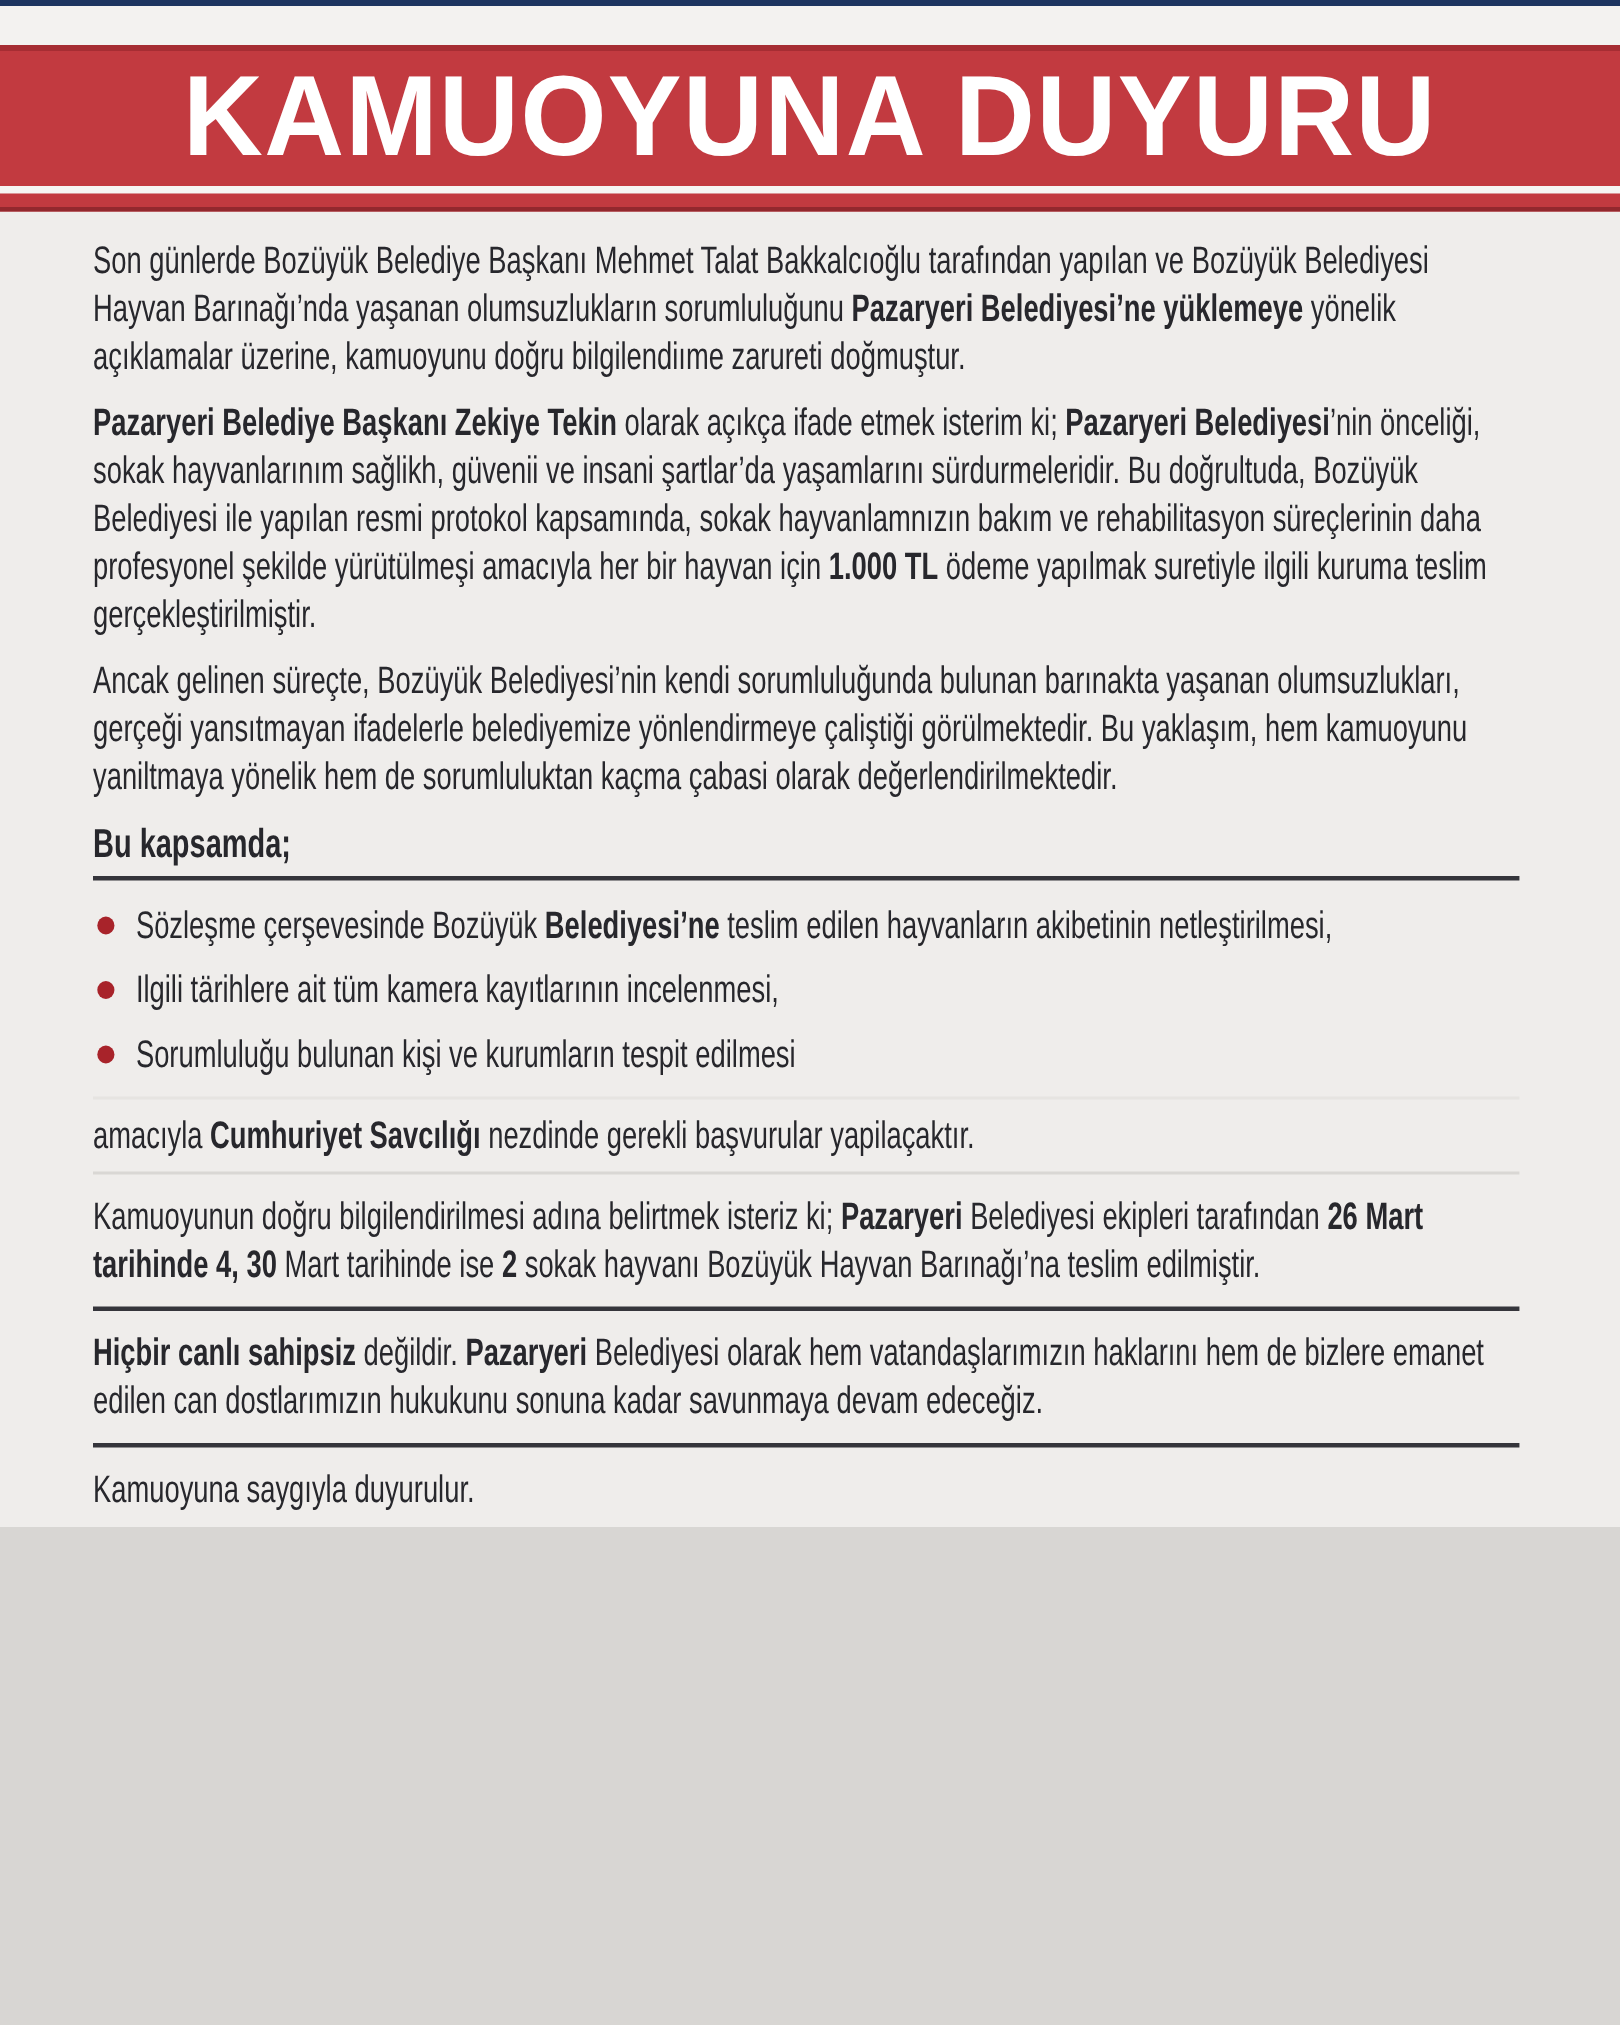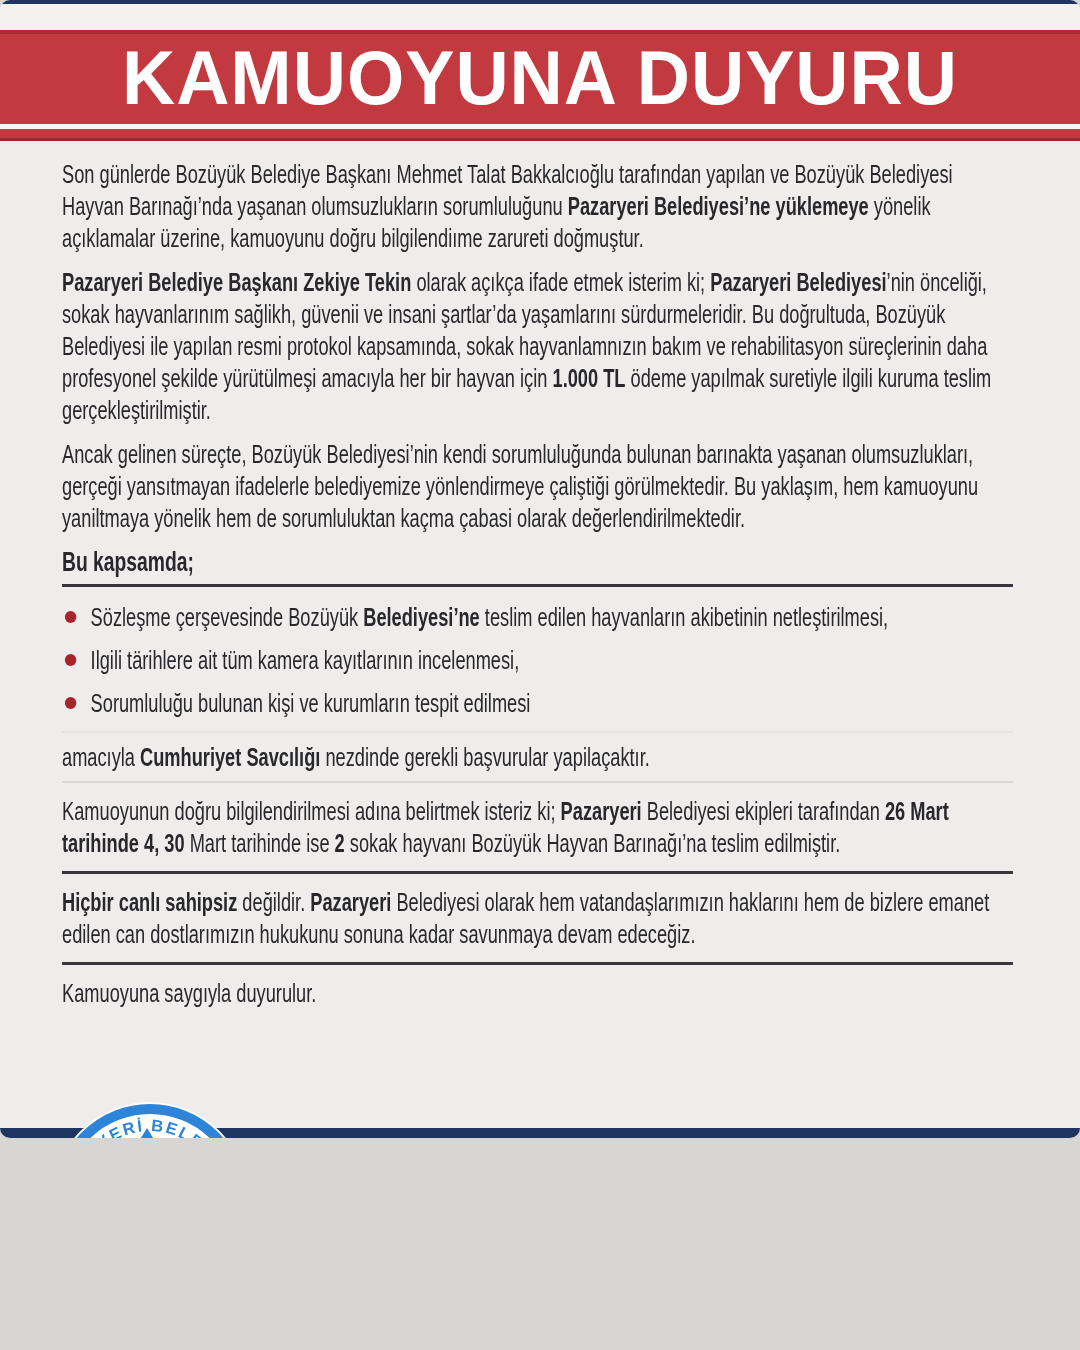--- a/index.html
+++ b/index.html
@@ -1,17 +1,17 @@
 <!DOCTYPE html>
 <html lang="tr"><head>
 <meta charset="utf-8">
 <style>
   html,body{margin:0;padding:0;background:#d8d6d3;}
-  .page{position:relative;width:1080px;height:1138px;background:#efedeb;overflow:hidden;
-        font-family:"Liberation Sans","DejaVu Sans",sans-serif;color:#27272c;border-radius:10px;}
+  .page{position:relative;width:1080px;height:1018px;background:#efedeb;overflow:hidden;
+        font-family:"Liberation Sans","DejaVu Sans",sans-serif;color:#27272c;}
   
   .top-strip{position:absolute;top:0;left:0;right:0;height:4px;background:#1d3560;}
   .pre-banner{position:absolute;top:4px;left:0;right:0;height:26px;background:#f3f2f0;}
   .banner{position:absolute;top:30px;left:0;right:0;height:94px;background:#c23a40;
           box-shadow:inset 0 4px 0 rgba(70,0,6,.22);display:flex;align-items:center;justify-content:center;}
   .banner-title{margin:0;color:#ffffff;font-size:76px;font-weight:bold;letter-spacing:1px;
           transform:scaleX(.97);white-space:nowrap;}
   .banner-gap{position:absolute;top:124px;left:0;right:0;height:5px;background:#f6f5f3;}
   .banner-line{position:absolute;top:129px;left:0;right:0;height:9px;background:#c23a40;border-bottom:3px solid #93282e;}
   

